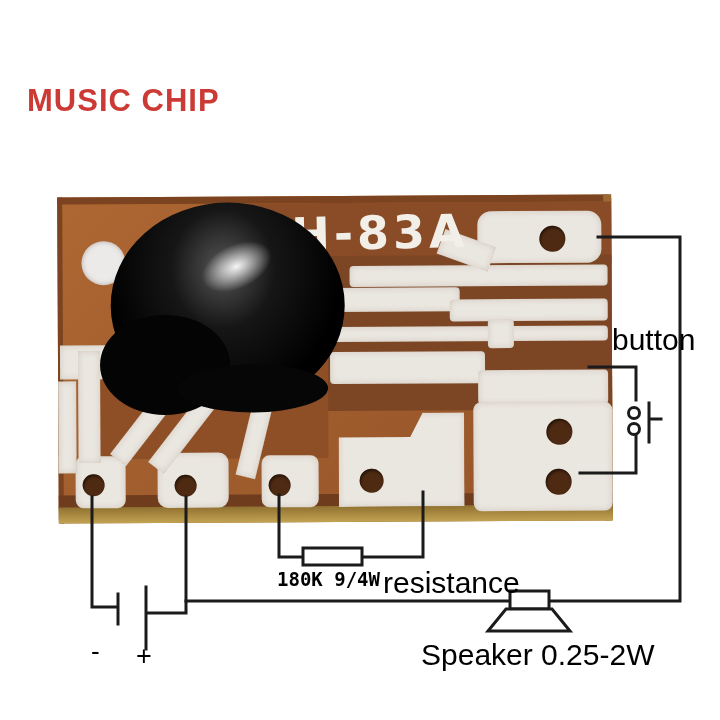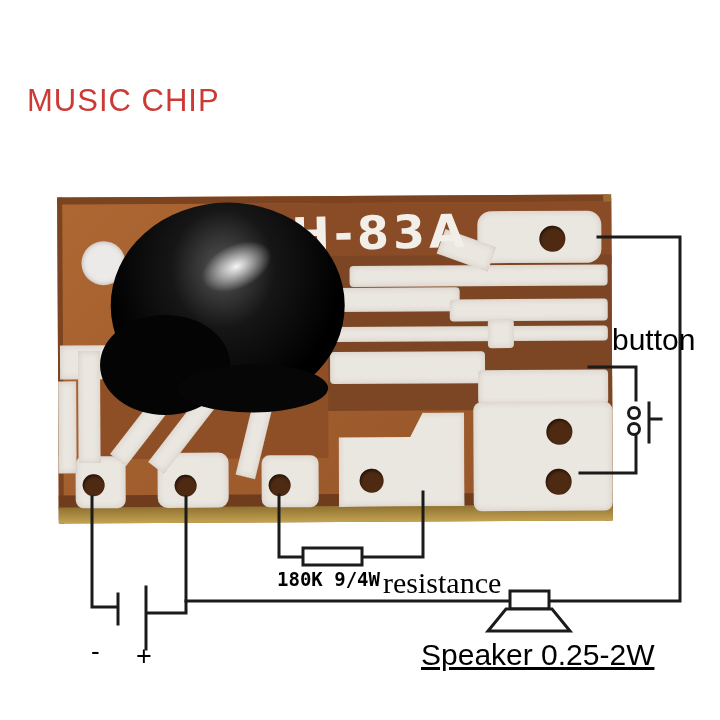--- a/index.html
+++ b/index.html
@@ -4,21 +4,21 @@
 <style>
   html,body{margin:0;padding:0;}
   body{
     width:720px;height:720px;position:relative;background:#ffffff;overflow:hidden;
     font-family:"Liberation Sans", sans-serif;
   }
   .abs{position:absolute;}
 
   
   .title{
-    left:27px;top:83px;font-size:31px;font-weight:400;letter-spacing:1px;
+    left:27px;top:83px;font-size:31px;font-weight:700;letter-spacing:1px;
     color:#cc3a36;
   }
 
   
   .board{
     left:58px;top:196px;width:554px;height:326px;
     background:linear-gradient(135deg,#ad6733 0%,#a05d2d 45%,#96552a 100%);
     transform:rotate(-0.3deg);
     border-radius:4px;
   }
@@ -85,22 +85,22 @@
     transform:rotate(-25deg);
     background:radial-gradient(closest-side, rgba(255,255,255,.95), rgba(255,255,255,0));}
 
   
   .overlay{left:0;top:0;width:720px;height:720px;z-index:10;}
 
   .label{color:#000000;z-index:12;}
   .lbl-button{left:612px;top:323px;font-size:30px;}
   .lbl-rvalue{left:277px;top:568px;font-size:19px;font-weight:700;
     font-family:"DejaVu Sans Mono", monospace;}
-  .lbl-resistance{left:383px;top:566px;font-size:30px;font-family:Liberation Serif, serif;}
-  .lbl-speaker{left:421px;top:638px;font-size:30px;text-decoration:underline;}
+  .lbl-resistance{left:383px;top:566px;font-size:30px;}
+  .lbl-speaker{left:421px;top:638px;font-size:30px;}
   .lbl-minus{left:91px;top:636px;font-size:26px;}
   .lbl-plus{left:136px;top:641px;font-size:27px;}
 </style>
 </head>
 <body>
 
 <div class="abs title">MUSIC CHIP</div>
 
 <div class="abs board">
   <div class="abs patch edge-top"></div>

